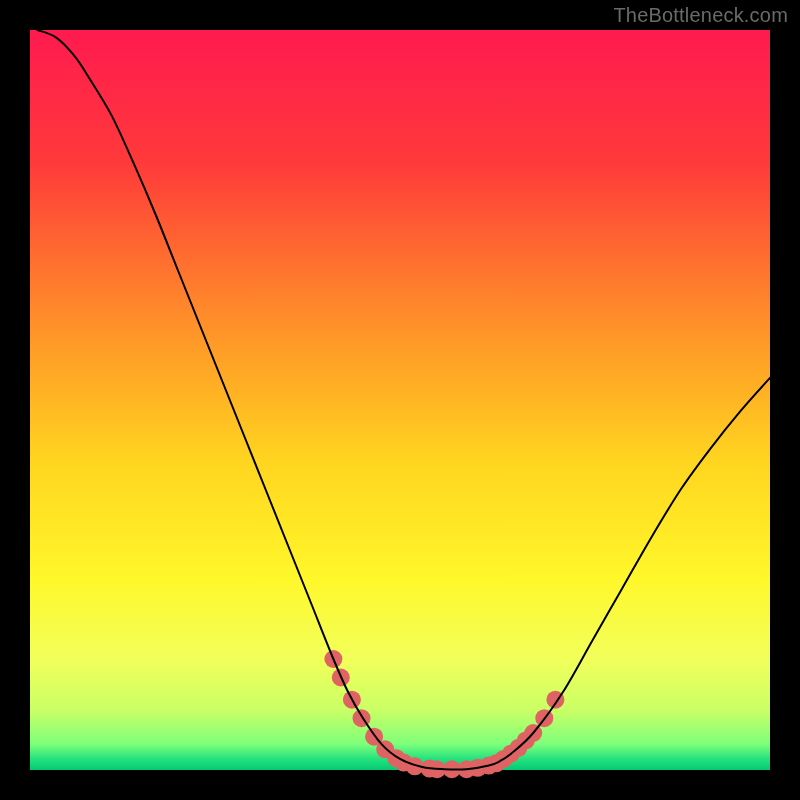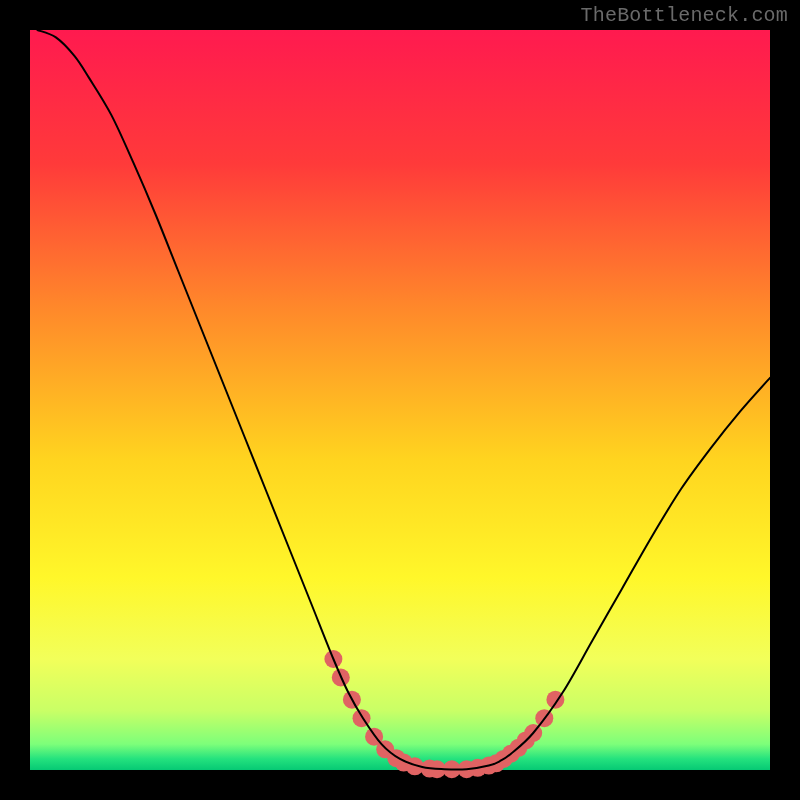--- a/index.html
+++ b/index.html
@@ -19,21 +19,20 @@
   }
   .watermark {
     position: absolute;
     top: 4px;
     right: 12px;
     color: #6a6a6a;
     font-size: 20px;
     font-weight: 500;
     letter-spacing: 0.2px;
     z-index: 4;
-    font-family: Liberation Mono, monospace;
   }
   svg {
     position: absolute;
     left: 0;
     top: 0;
   }
 </style>
 </head>
 <body>
 

